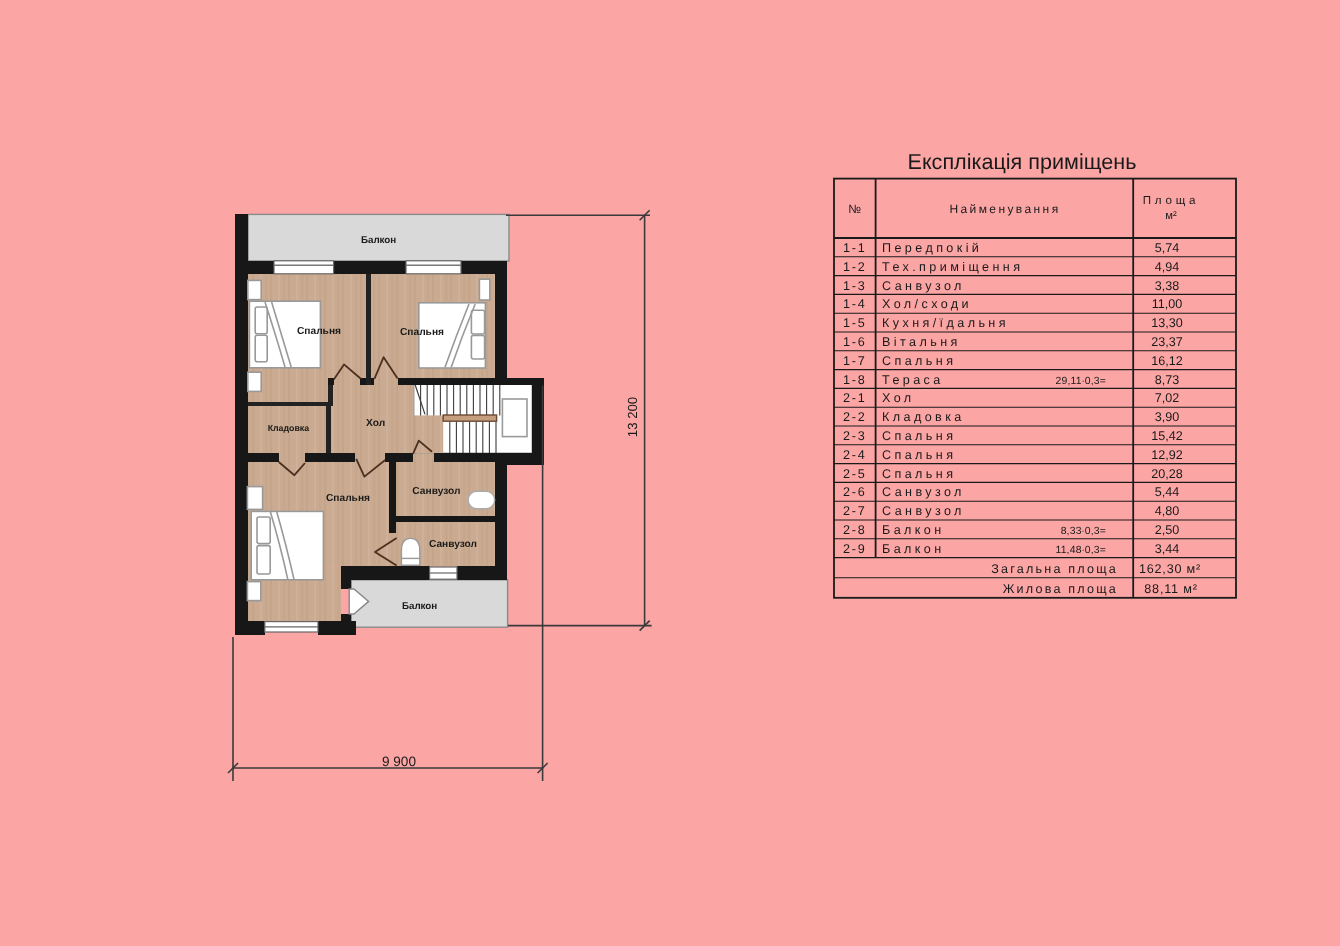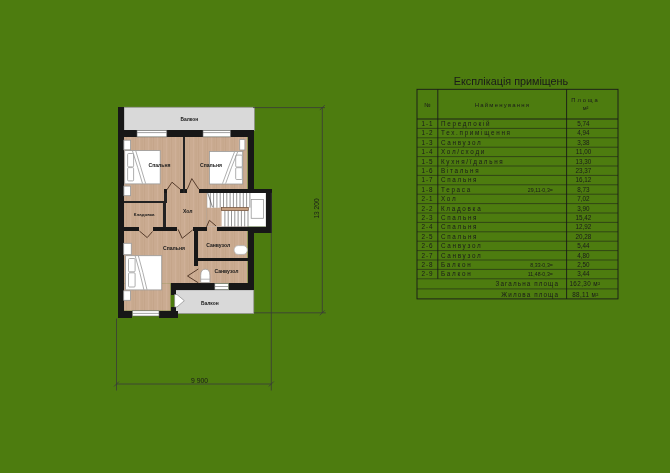--- a/index.html
+++ b/index.html
@@ -1,16 +1,16 @@
 <!DOCTYPE html>
 <html><head>
 <meta charset="utf-8">
 <style>
 html,body{margin:0;padding:0;background:#ffffff;}
-#page{position:relative;width:670px;height:473px;background:#4d7c0f;overflow:hidden;
+#page{position:relative;width:670px;height:473px;background:#fca5a5;overflow:hidden;
 font-family:"Liberation Sans",sans-serif;}
 svg{position:absolute;left:0;top:0;}
 text{font-family:"Liberation Sans",sans-serif;fill:#1a1a1a;}
 </style>
 </head>
 <body>
 <div id="page">
 <svg width="670" height="473" viewBox="0 0 670 473">
 <defs>
 <pattern id="wood" width="9" height="40" patternUnits="userSpaceOnUse">

